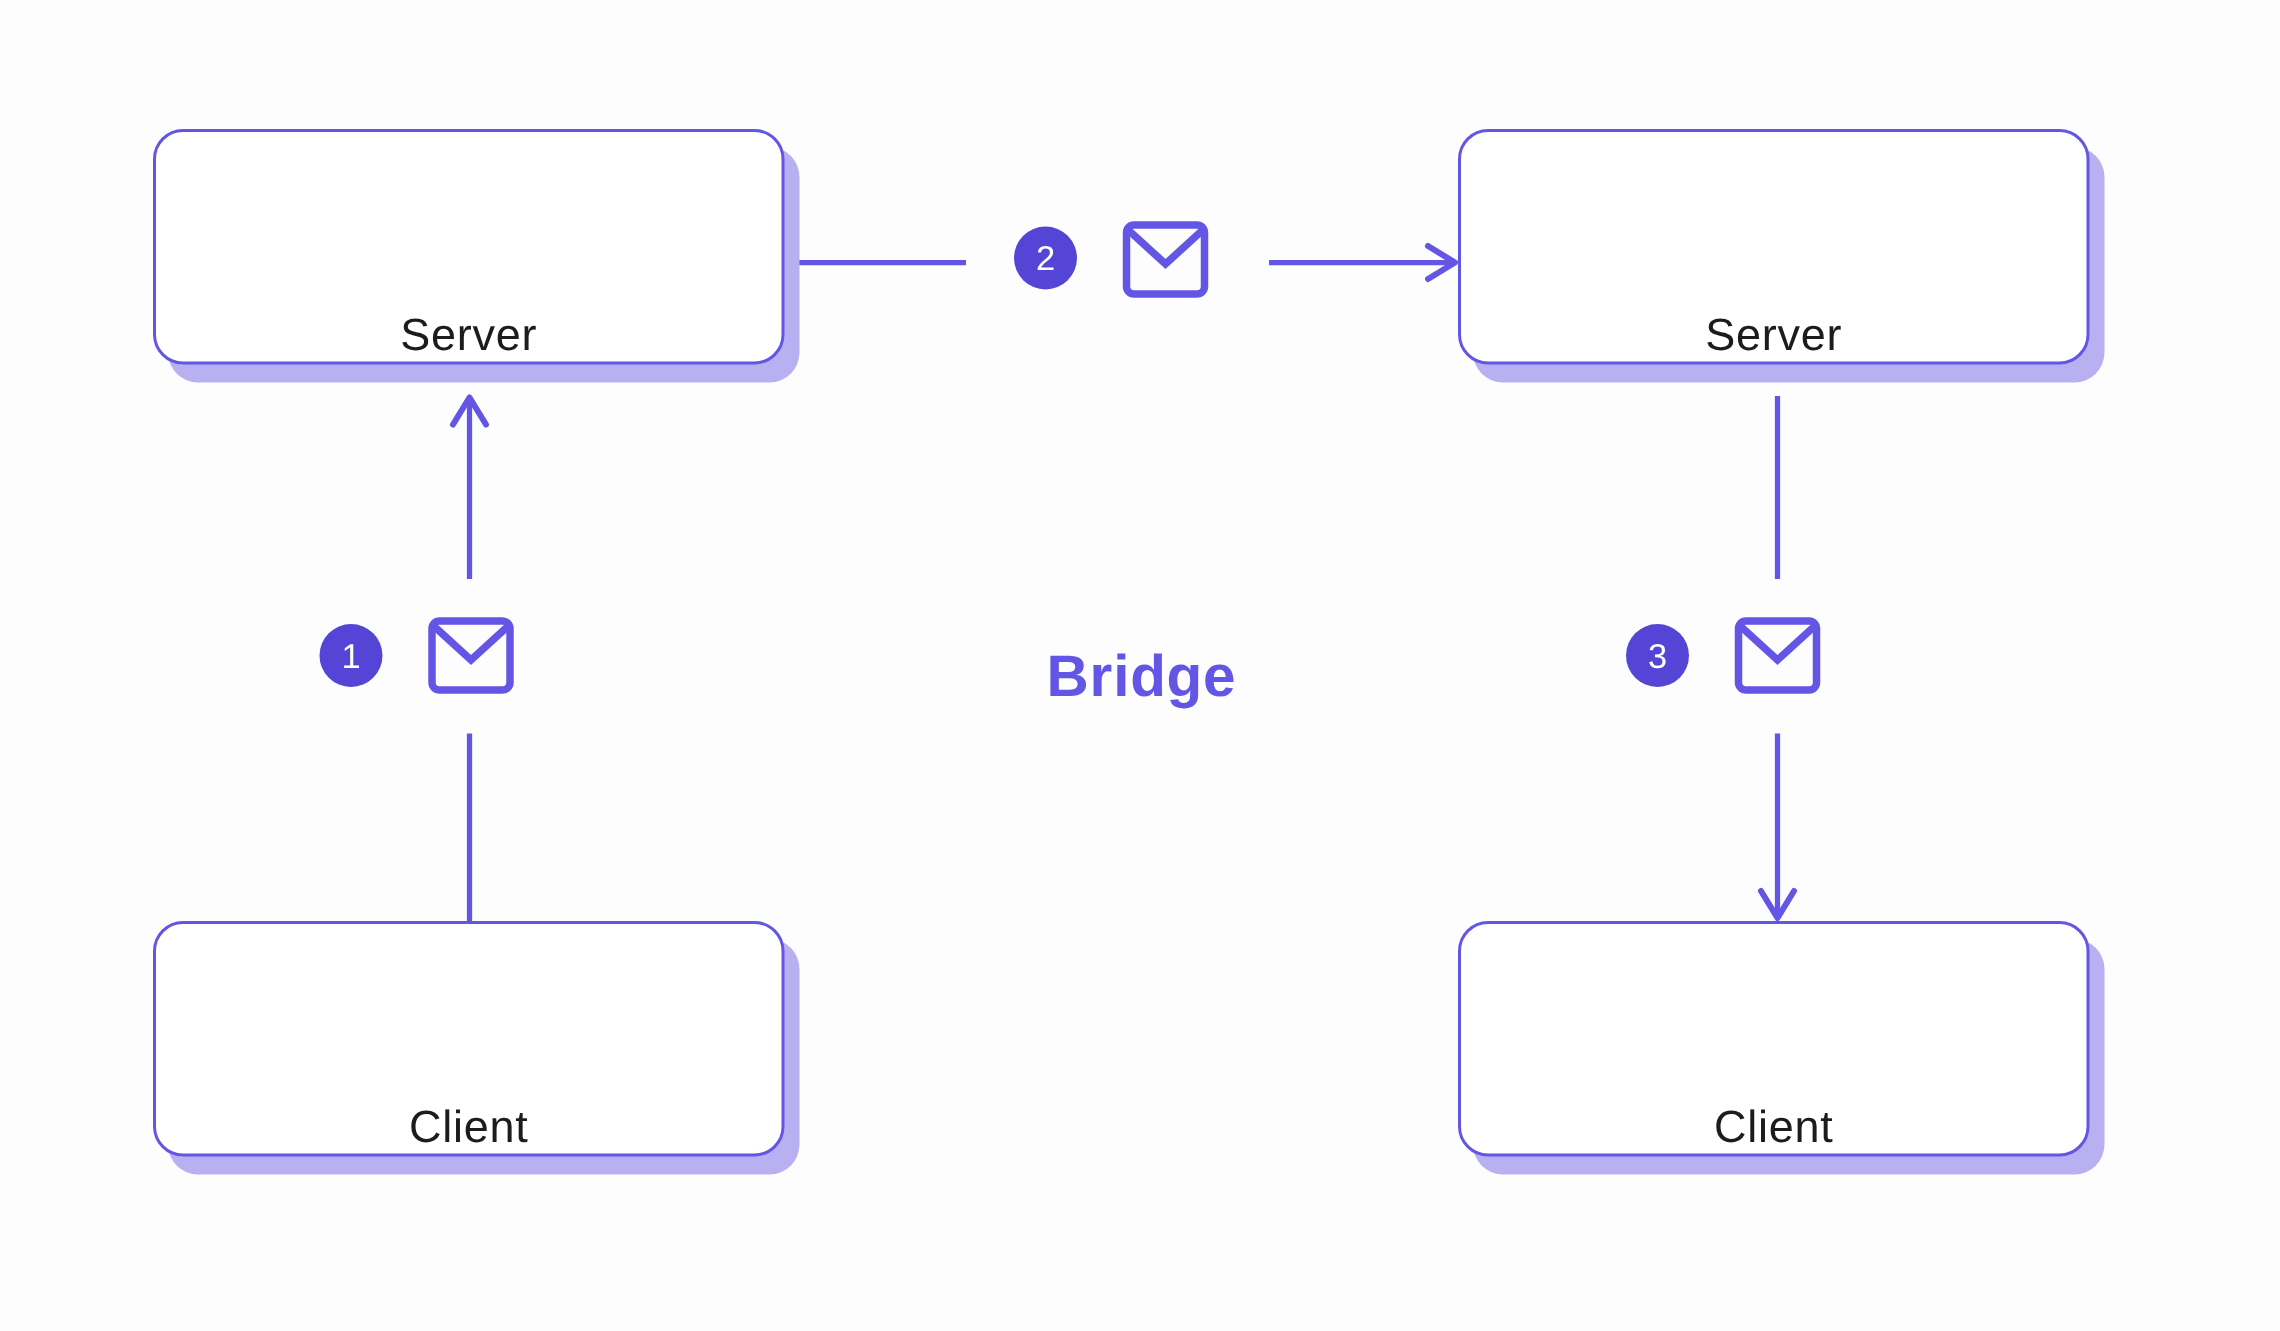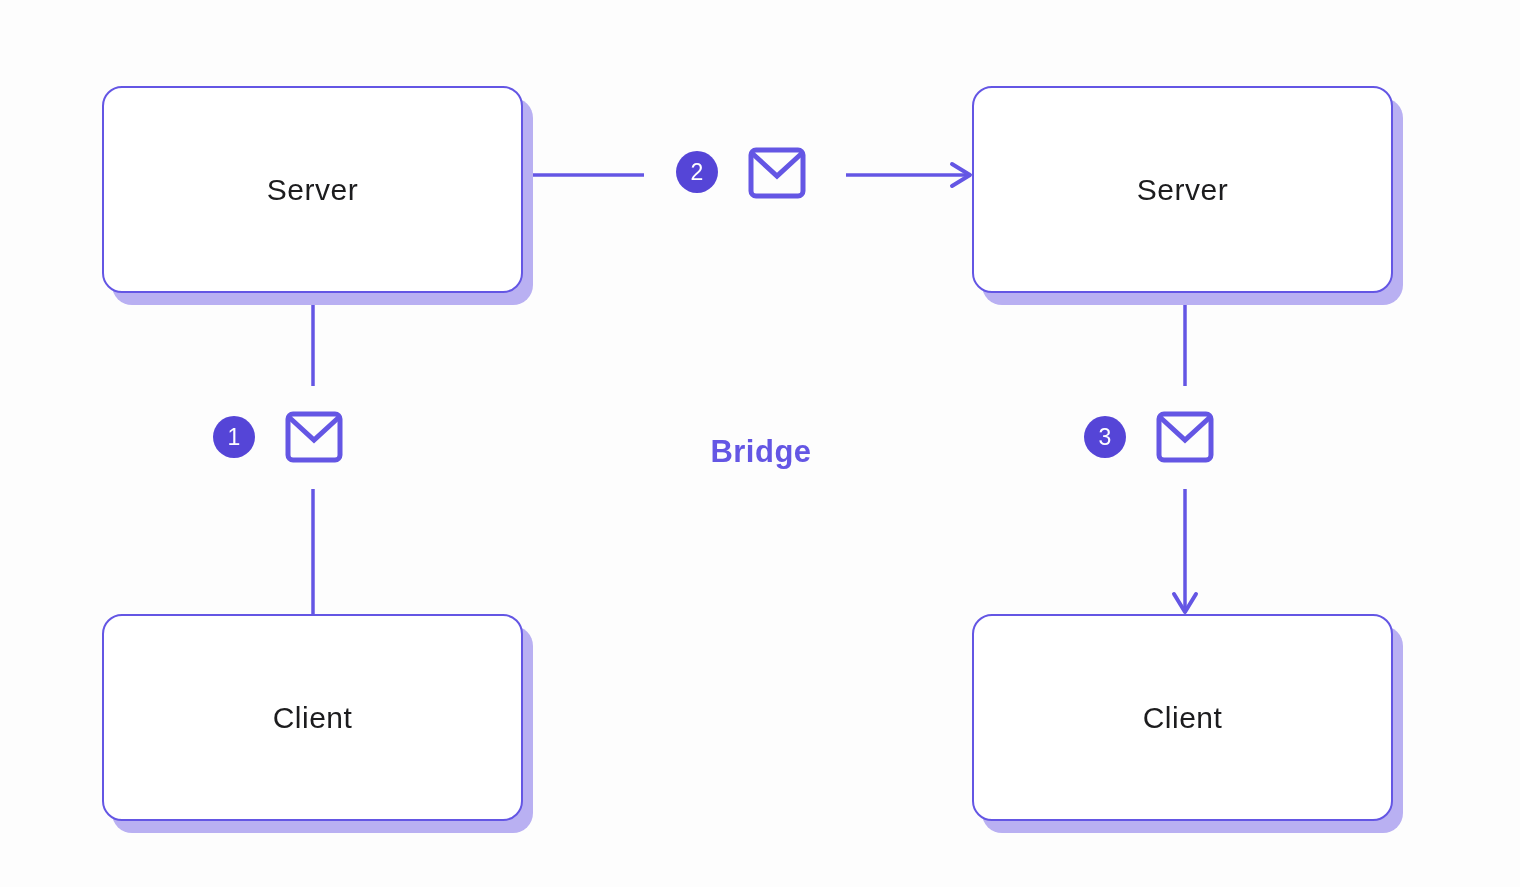--- a/index.html
+++ b/index.html
@@ -19,27 +19,27 @@
   }
   .canvas{
     position:relative;
     width:1520px;
     height:887px;
     background:var(--background);
   }
   .node{
     position:absolute;
     width:421px;
-    height:207px;
+    height:157px;
     background:var(--node-bg);
     border:2px solid var(--accent);
     border-radius:20px;
     box-shadow:10px 12px 0 var(--shadow);
     display:flex;
-    align-items:center;
+    align-items:flex-end;
     justify-content:center;
   }
   .node-label{
     font-size:30px;
     color:var(--node-text);
     letter-spacing:0.5px;
   }
   #node-server-left{left:102px;top:86px;}
   #node-server-right{left:972px;top:86px;}
   #node-client-left{left:102px;top:614px;}
@@ -92,21 +92,21 @@
     stroke-width:5;
   }
   .envelope rect{stroke-linejoin:round;}
   .envelope polyline{stroke-linejoin:miter;stroke-linecap:round;}
 
   .bridge-label{
     position:absolute;
     left:761px;
     top:452px;
     transform:translate(-50%,-50%);
-    font-size:31px;
+    font-size:39px;
     font-weight:bold;
     color:var(--accent);
     letter-spacing:0.5px;
   }
 </style>
 </head>
 <body>
 
 <div class="canvas">
 

